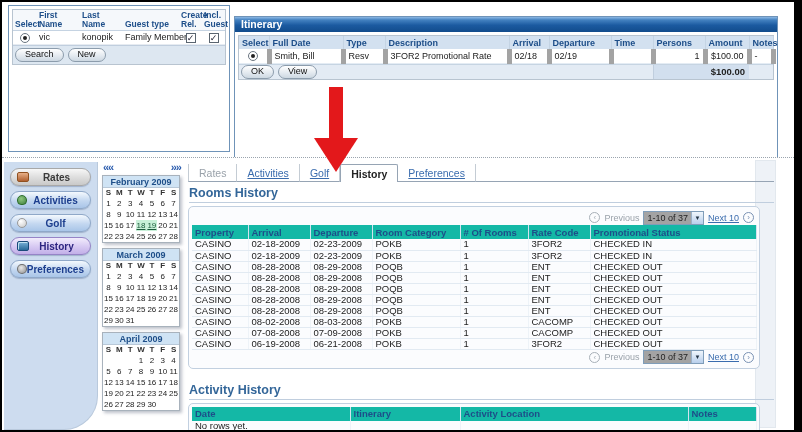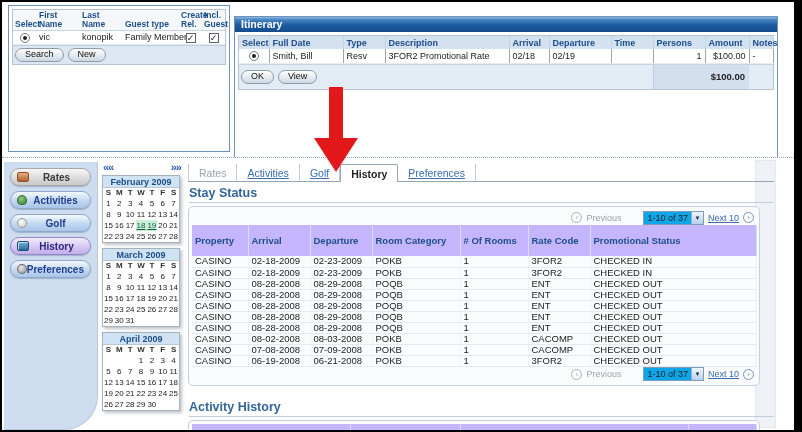--- a/index.html
+++ b/index.html
@@ -22,30 +22,30 @@
   .tbl-wrap { margin:3px; border:1px solid #b8c4d0; }
   table { border-collapse: collapse; table-layout: fixed; width:100%; }
   .ptable { font-size:8.5px; }
   .ptable th { color:#1d4e89; font-weight:bold; text-align:left; vertical-align:bottom;
     padding:1px 2px; background:#f5f8fb; border-bottom:1px solid #c5d3e2; line-height:9px;}
   .ptable td { padding:1px 2px; height:13px; border-bottom:1px solid #e6ebf1; font-size:9px; white-space:nowrap;}
   .c-center { text-align:center; }
   .itable { font-size:9px; }
   .itable th { background:#d3e1f0; color:#1d4e89; font-weight:bold; text-align:left;
     padding:1px 3px; height:13px; border-right:1px solid #c4d4e4; white-space:nowrap;}
-  .itable td { padding:1px 3px; height:14px; border-right:1px solid #a3a3a3; border-bottom:1px solid #e4ecf4; white-space:nowrap;}
+  .itable td { padding:1px 3px; height:14px; border-right:5px solid #a3a3a3; border-bottom:1px solid #e4ecf4; white-space:nowrap;}
   .t-right { text-align:right;margin-top:36px; }
   .btn-strip { background:#dde7f1; border-top:1px solid #c0cede; padding:2px 2px; height:19px; display:flex; align-items:center; }
   .pill {
     height:14px; line-height:11px; font-size:9px; padding:0 9px; margin-right:4px;
     border:1px solid #8c9cac; border-radius:8px; color:#111; cursor:default;
     background: linear-gradient(180deg,#ffffff,#e4eaf0 55%,#cdd8e2);
     font-family:"Liberation Sans",sans-serif;
   }
-  .itin-footer { position:relative; background:#e3ebf4; border-top:1px solid #c6d4e2; height:25px; display:flex; align-items:center; padding:0 2px; }
+  .itin-footer { position:relative; background:#e3ebf4; border-top:1px solid #c6d4e2; height:15px; display:flex; align-items:center; padding:0 2px; }
   .itin-total { position:absolute; right:24px; top:0; bottom:0; width:96px; background:#d2dfee;
     border-left:1px solid #c0cede; display:flex; align-items:center; justify-content:flex-end;
     font-size:9.5px; font-weight:bold; padding-right:4px; }
   
   .radio { display:inline-block; width:10px; height:10px; border:1px solid #6a7580; border-radius:50%; background:#fff; position:relative; vertical-align:middle; }
   .radio.on::after { content:""; position:absolute; left:2px; top:2px; width:4px; height:4px; border-radius:50%; background:#222; }
   .check { display:inline-block; width:10px; height:10px; border:1px solid #5a6570; background:#fff;
     font-size:9px; line-height:8px; text-align:center; color:#223; vertical-align:middle; }
   .check.checked::after { content:"✓"; }
   .dim .check { border-color:#98a2ac; color:#788591; background:#eef1f4; }
@@ -93,27 +93,27 @@
   .tab.active { border:1px solid #96a4b4; border-bottom:none; border-radius:2px 2px 0 0; background:#fff; font-weight:bold; color:#222; }
   .tab-filler { flex:1; border-bottom:1px solid #96a4b4; }
   .sec-title { color:#336699; font-size:12.5px; font-weight:bold; margin:4px 0 0 1px;
     border-bottom:1px solid #c0cede; padding-bottom:2px; }
   .box { border:1px solid #c2d0e0; border-radius:5px; padding:3px; background:#fbfcfe; margin-top:3px; margin-right:14px; }
   .pager { display:flex; justify-content:flex-end; align-items:center; gap:4px; font-size:9px; height:15px; padding:0 2px; }
   .pager .dim-label { color:#9aa2aa; }
   .circ { display:inline-flex; width:11px; height:11px; border:1px solid #a8b0b8; border-radius:50%;
     font-size:8px; line-height:9px; align-items:center; justify-content:center; color:#a8b0b8; }
   .circ.nexts { border-color:#7a92b4; color:#7a92b4; }
-  .selectbox { display:inline-flex; align-items:center; height:14px; border:1px solid #7f9db9; background:#0ea5e9; padding-left:3px; font-size:9px;margin-left:18px; }
+  .selectbox { display:inline-flex; align-items:center; height:14px; border:1px solid #7f9db9; background:#a3a3a3; padding-left:3px; font-size:9px; }
   .dd { display:flex; align-items:center; justify-content:center; width:12px; height:12px; margin-left:3px;
     background:linear-gradient(180deg,#f0f6fc,#b8cfec); border-left:1px solid #9ab0c8; font-size:6px; color:#234; }
   .next-link { color:#3a6cae; text-decoration:underline; cursor:pointer; }
   .datatable { font-size:9.5px; }
-  .datatable th { background:#c4b5fd; color:#1d4e89; font-weight:bold; text-align:left; padding:1px 3px;
-    height:31px; border-right:1px solid #d4e2f0; white-space:nowrap; }
+  .datatable th { background:#14b8a6; color:#1d4e89; font-weight:bold; text-align:left; padding:1px 3px;
+    height:14px; border-right:1px solid #d4e2f0; white-space:nowrap; }
   .datatable td { padding:0 3px; height:11px; line-height:10px; border-bottom:1px solid #e2eaf2; border-right:1px solid #eef3f8; white-space:nowrap; }
 </style>
 </head>
 <body>
 
 <div class="page">
 
   <div class="panel profiles-panel">
     <div class="tbl-wrap">
       <table class="ptable">
@@ -384,21 +384,21 @@
     <div class="main">
       <div class="tabbar">
         <span class="tab disabled first">Rates</span>
         <span class="tab link">Activities</span>
         <span class="tab link">Golf</span>
         <span class="tab active">History</span>
         <span class="tab link">Preferences</span>
         <span class="tab-filler"></span>
       </div>
 
-      <div class="sec-title">Stay Status</div>
+      <div class="sec-title">Rooms History</div>
       <div class="box">
         <div class="pager">
           <span class="circ">‹</span>
           <span class="dim-label">Previous</span>
           <span class="selectbox">
             <span>1-10 of 37</span>
             <span class="dd">▼</span>
           </span>
           <a class="next-link">Next 10</a>
           <span class="circ nexts">›</span>

